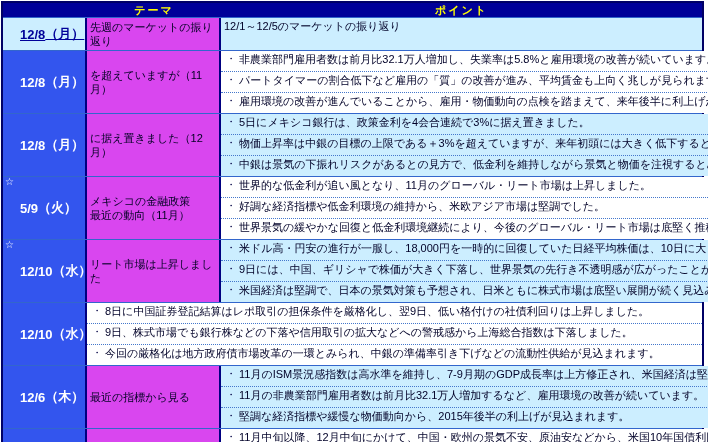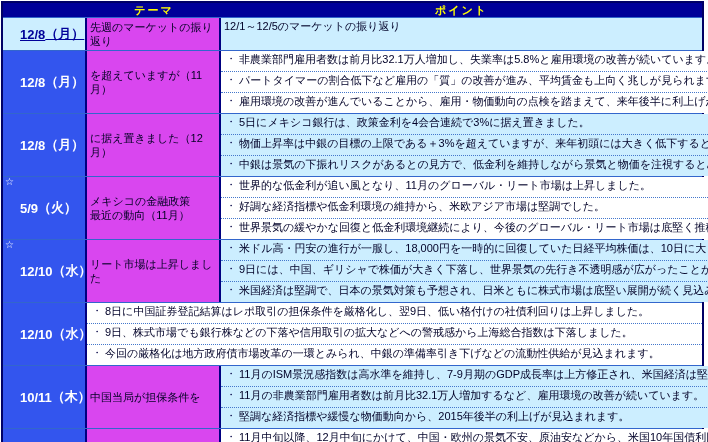--- a/index.html
+++ b/index.html
@@ -187,25 +187,25 @@
               <span class="ptext">9日、株式市場でも銀行株などの下落や信用取引の拡大などへの警戒感から上海総合指数は下落しました。</span>
             </div>
             <div class="pline shade-white">
               <span class="bullet">・</span>
               <span class="ptext">今回の厳格化は地方政府債市場改革の一環とみられ、中銀の準備率引き下げなどの流動性供給が見込まれます。</span>
             </div>
           </div>
         </div>
         <div class="grp">
           <div class="date-cell c-date">
-            <span>10/11</span>
+            <span>12/6</span>
             <span>（木）</span>
           </div>
           <div class="theme-cell c-theme">
-            <div>中国当局が担保条件を</div>
+            <div>最近の指標から見る</div>
           </div>
           <div class="points-cell c-points">
             <div class="pline shade-blue">
               <span class="bullet">・</span>
               <span class="ptext">11月のISM景況感指数は高水準を維持し、7-9月期のGDP成長率は上方修正され、米国経済は堅調さを示しました。</span>
             </div>
             <div class="pline shade-blue">
               <span class="bullet">・</span>
               <span class="ptext">11月の非農業部門雇用者数は前月比32.1万人増加するなど、雇用環境の改善が続いています。</span>
             </div>

